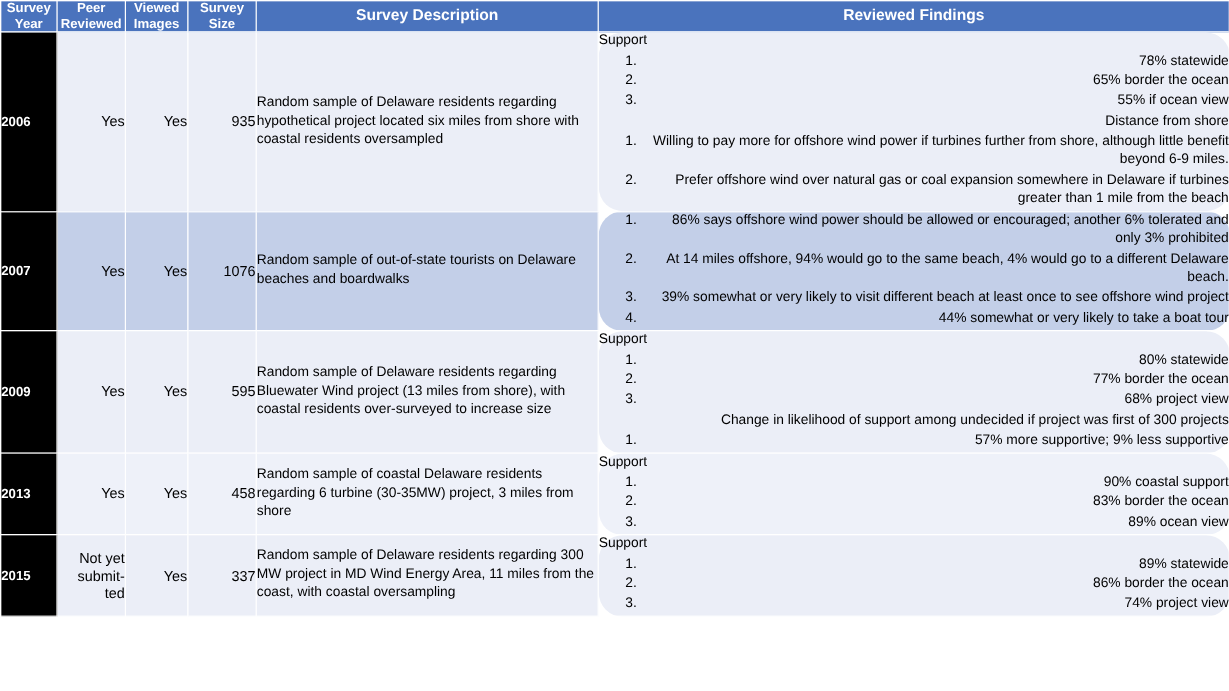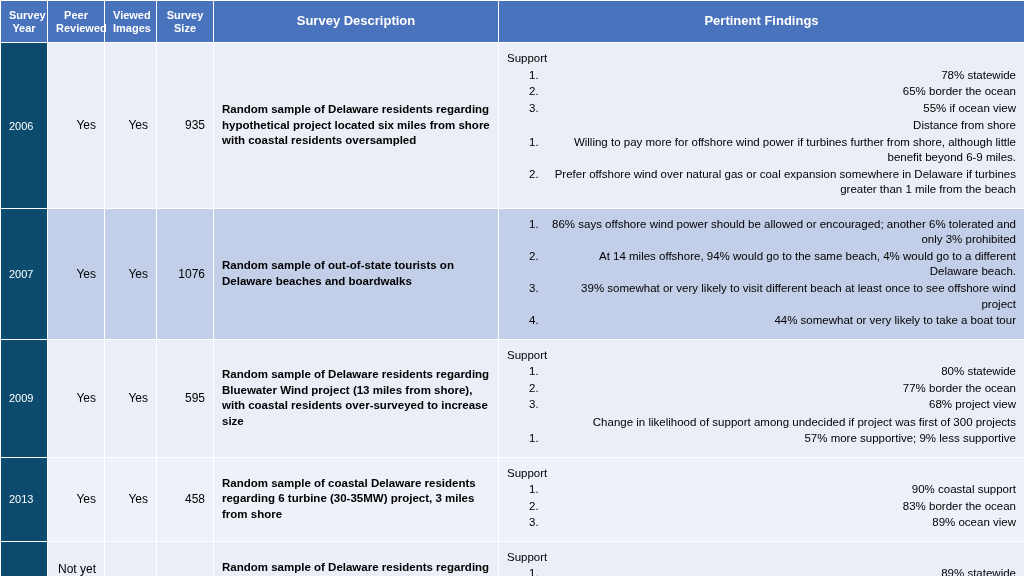--- a/index.html
+++ b/index.html
@@ -14,21 +14,21 @@
     overflow: hidden;
   }
   table.survey-table {
     width: 1024px;
     border-collapse: collapse;
     table-layout: fixed;
   }
   table.survey-table td, table.survey-table th {
     border: 1px solid #ffffff;
     vertical-align: middle;
-    padding: 8px;
+    padding: 0;
     margin-top: 40px;
   }
   
   thead th {
     background: #4a73bd;
     color: #ffffff;
     font-size: 11px;
     font-weight: bold;
     text-align: center;
     line-height: 1.15;
@@ -41,50 +41,50 @@
   
   col.c-year   { width: 47px; }
   col.c-peer   { width: 57px; }
   col.c-view   { width: 52px; }
   col.c-size   { width: 57px; }
   col.c-desc   { width: 285px; }
   col.c-find   { width: 526px; }
 
   
   td.year-cell {
-    background: #0c4a6e;
+    background: #000000;
     color: #ffffff;
     font-size: 11px;
-    font-weight: normal;
+    font-weight: bold;
     text-align: left;
     padding-left: 4px;
     vertical-align: middle;
   }
   td.center-cell {
     text-align: right;
     font-size: 12px;
     color: #000000;
     vertical-align: middle;
     line-height: 1.2;
     padding: 2px;
   }
   td.desc-cell {
     font-size: 11.5px;
     color: #000000;
     vertical-align: middle;
     padding: 4px 6px 4px 8px;
     line-height: 1.35;
-    font-weight: bold;
   }
   td.find-cell {
     font-size: 11.5px;
     color: #000000;
     vertical-align: top;
     padding: 4px 4px 4px 6px;
     line-height: 1.35;
+    border-radius: 20px;
   }
   
   tr.shade-light td.center-cell,
   tr.shade-light td.desc-cell,
   tr.shade-light td.find-cell { background: #ebeef7; }
   tr.shade-mid td.center-cell,
   tr.shade-mid td.desc-cell,
   tr.shade-mid td.find-cell { background: #c3cfe8; }
   tr.shade-pale td.center-cell,
   tr.shade-pale td.desc-cell,
@@ -128,21 +128,21 @@
       <col class="c-desc">
       <col class="c-find">
   </colgroup>
   <thead>
     <tr>
       <th class="col-year">Survey Year</th>
       <th class="col-peer">Peer Reviewed</th>
       <th class="col-viewed">Viewed Images</th>
       <th class="col-size">Survey Size</th>
       <th class="col-desc">Survey Description</th>
-      <th class="col-find">Pertinent Findings</th>
+      <th class="col-find">Reviewed Findings</th>
     </tr>
   </thead>
   <tbody id="table-body">
       <tr class="shade-light">
         <td class="year-cell">2006</td>
         <td class="center-cell">Yes</td>
         <td class="center-cell">Yes</td>
         <td class="center-cell">935</td>
         <td class="desc-cell">Random sample of Delaware residents regarding hypothetical project located six miles from shore with coastal residents oversampled</td>
         <td class="find-cell">

